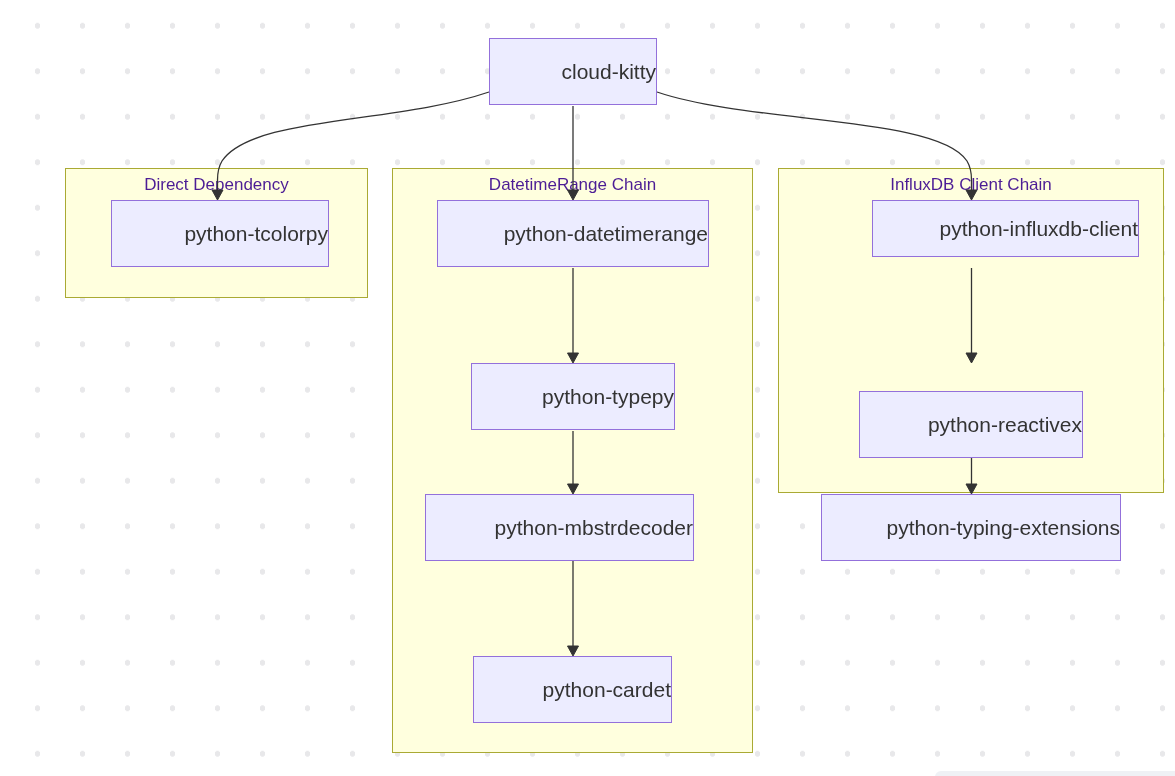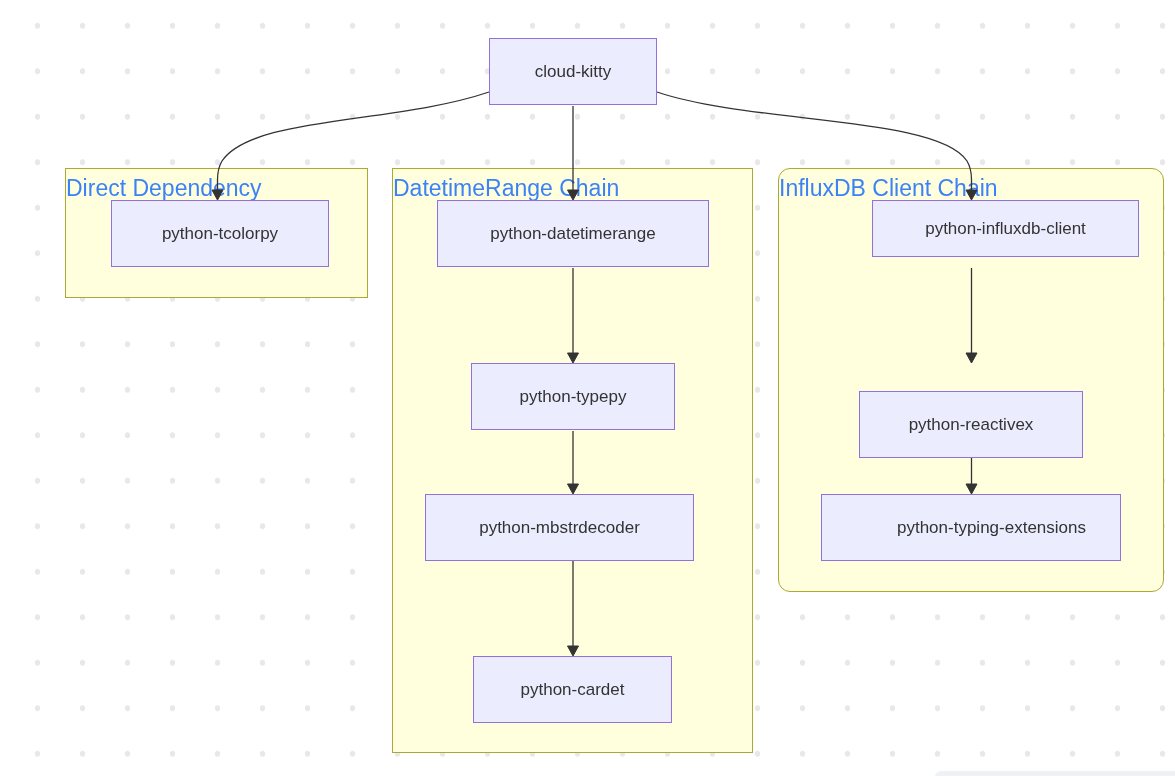--- a/index.html
+++ b/index.html
@@ -19,34 +19,34 @@
     position: absolute;
     background: #ffffde;
     border: 1px solid #aaaa33;
     box-sizing: border-box;
   }
   .cluster-label {
     position: absolute;
     top: 6px;
     left: 0;
     right: 0;
-    text-align: left;
-    font-size: 23px;
-    color: #3b82f6;
+    text-align: center;
+    font-size: 17px;
+    color: #4c1d95;
     white-space: nowrap;
   }
   .node {
     position: absolute;
     background: #ececff;
     border: 1px solid #9370db;
     box-sizing: border-box;
     display: flex;
     align-items: center;
-    justify-content: center;
-    font-size: 17px;
+    justify-content: flex-end;
+    font-size: 21px;
     color: #333333;
     white-space: nowrap;
   }
   svg.edges {
     position: absolute;
     left: 0; top: 0;
     width: 1175px; height: 776px;
     pointer-events: none;
   }
   svg.edges path { fill: none; stroke: #333333; stroke-width: 1.3; }
@@ -57,21 +57,21 @@
     top: 771px;
     width: 245px;
     height: 6px;
     background: #eff1f5;
     border-radius: 10px 10px 0 0;
   }
 
   
   #cluster-direct   { left: 65px;  top: 168px; width: 303px; height: 130px; }
   #cluster-datetime { left: 392px; top: 168px; width: 361px; height: 585px; }
-  #cluster-influx   { left: 778px; top: 168px; width: 386px; height: 424px; border-radius: 12px; }
+  #cluster-influx   { left: 778px; top: 168px; width: 386px; height: 325px; }
 
   #node-cloud-kitty       { left: 489px; top: 38px;  width: 168px; height: 67px; }
   #node-tcolorpy          { left: 111px; top: 200px; width: 218px; height: 67px; }
   #node-datetimerange     { left: 437px; top: 200px; width: 272px; height: 67px; }
   #node-typepy            { left: 471px; top: 363px; width: 204px; height: 67px; }
   #node-mbstrdecoder      { left: 425px; top: 494px; width: 269px; height: 67px; }
   #node-cardet            { left: 473px; top: 656px; width: 199px; height: 67px; }
   #node-influxdb-client   { left: 872px; top: 200px; width: 267px; height: 57px; }
   #node-reactivex         { left: 859px; top: 363px; width: 224px; height: 67px; margin-top: 28px; }
   #node-typing-extensions { left: 821px; top: 494px; width: 300px; height: 67px; padding-left: 41px; }

